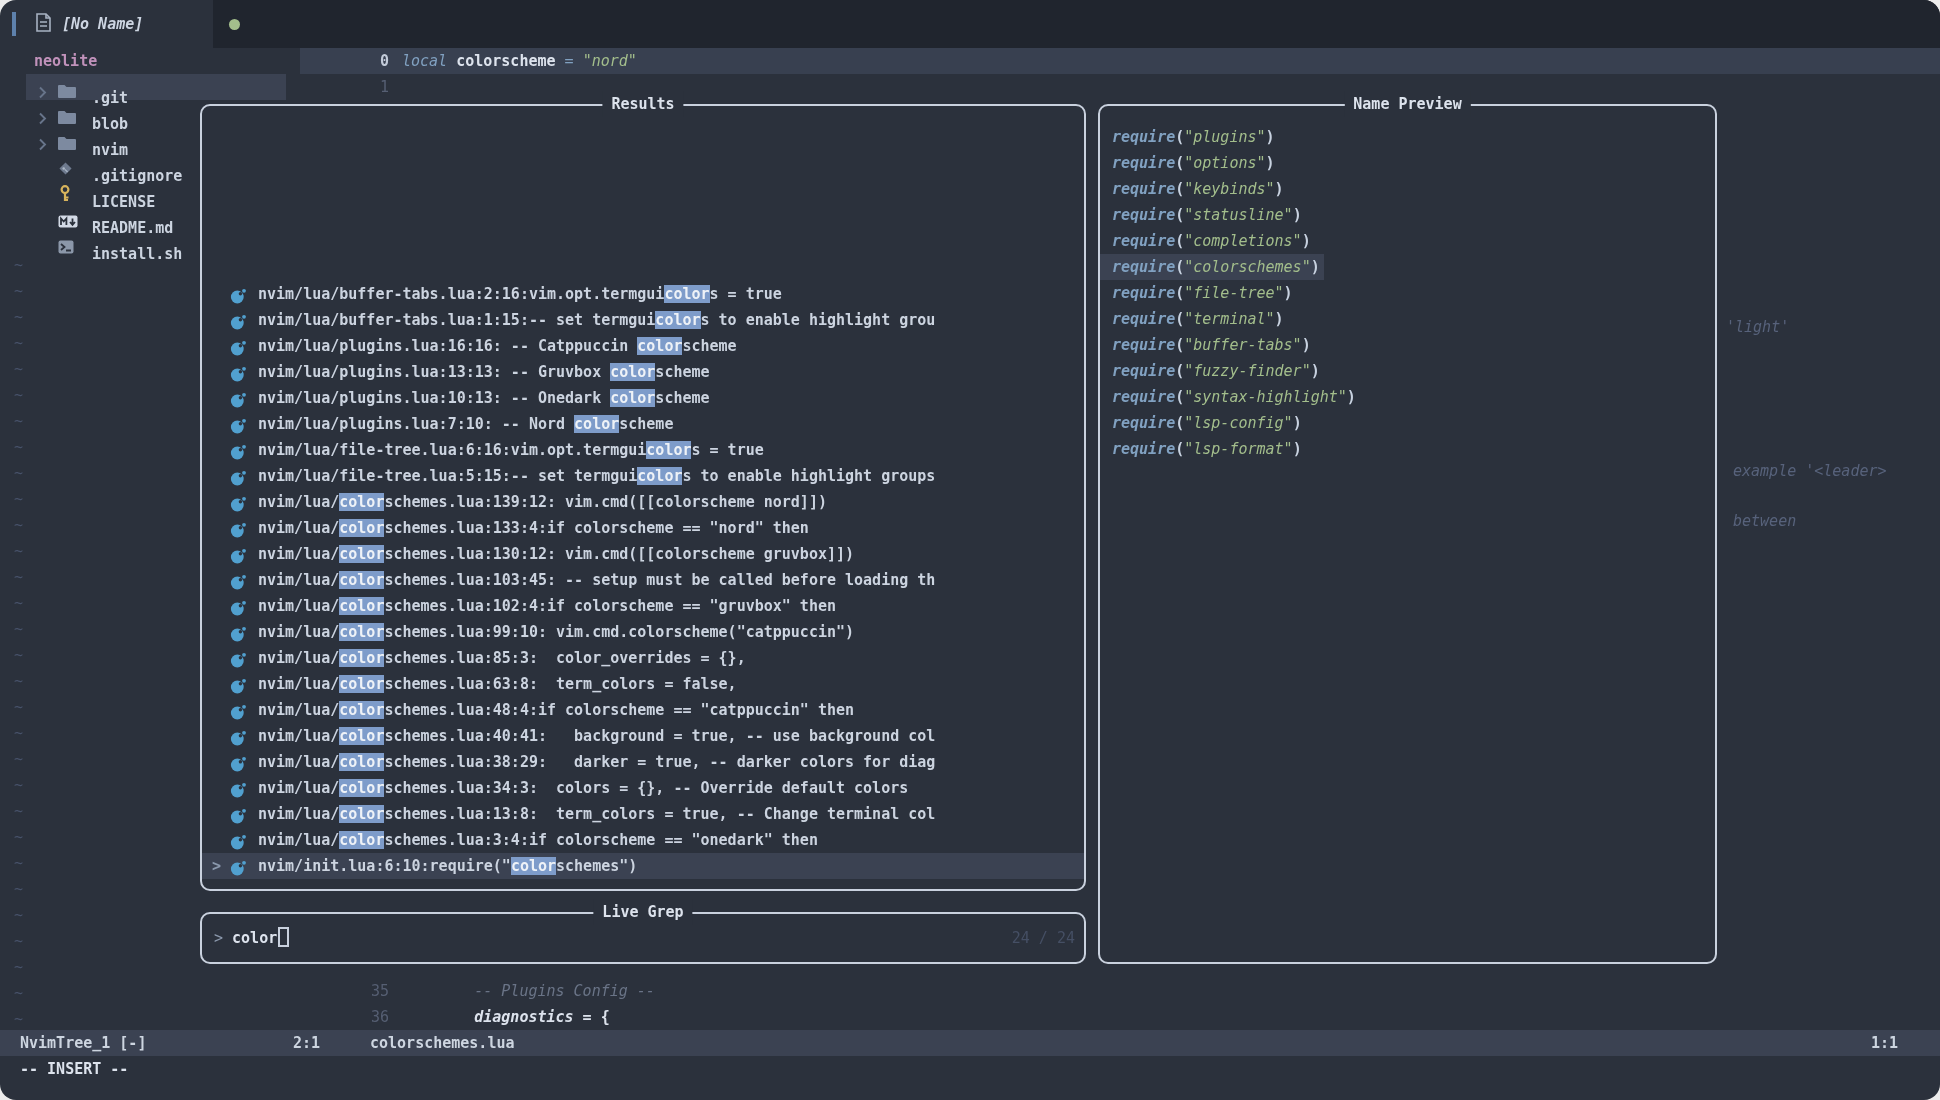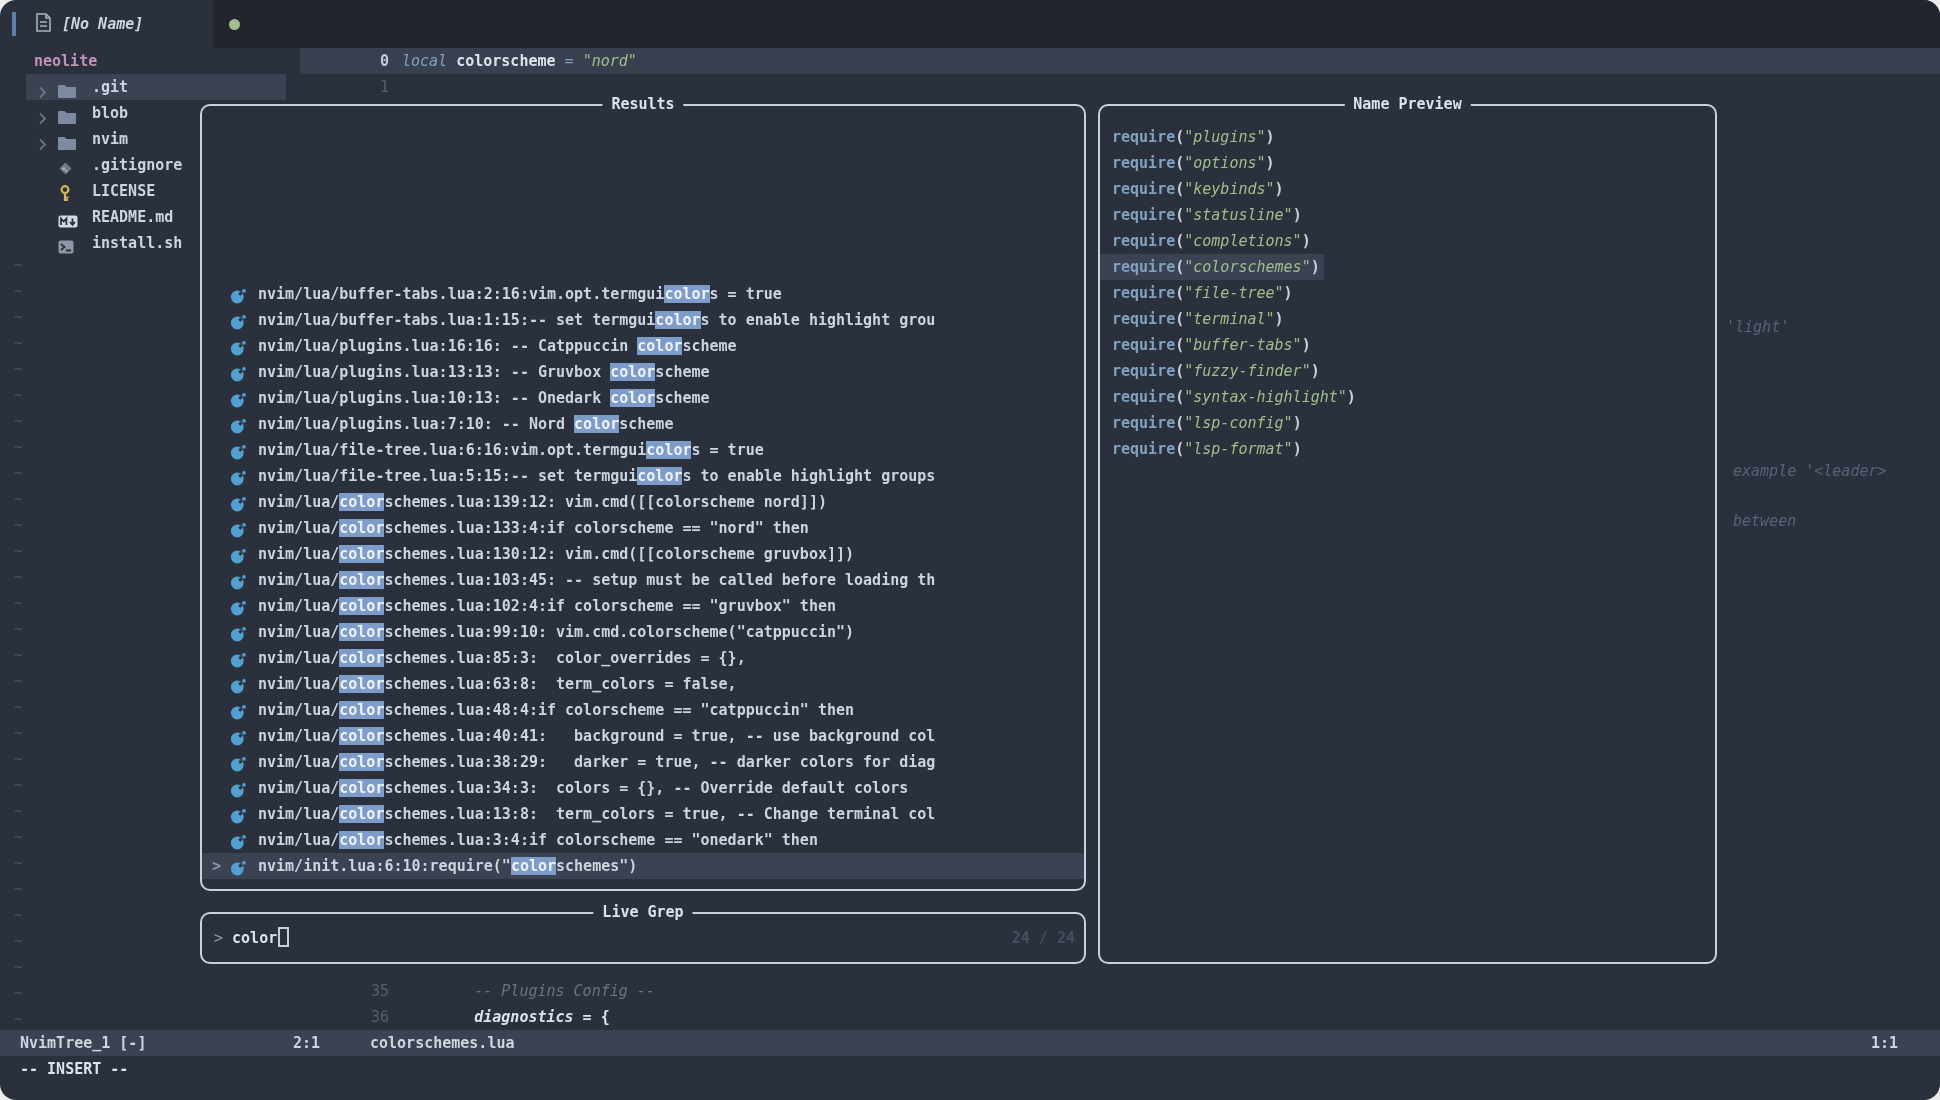--- a/index.html
+++ b/index.html
@@ -22,21 +22,21 @@
   #tab-file-icon{position:absolute;left:36px;top:13px;}
   #tab-dot{position:absolute;left:229px;top:19px;width:11px;height:11px;border-radius:50%;background:var(--green);}
 
   
   #tree-title{left:34px;top:48px;color:var(--pink);font-weight:700;}
   #tree-items{position:absolute;left:0;top:74px;width:300px;}
   .tree-row{position:relative;height:26px;line-height:26px;white-space:pre;font-weight:700;}
   .tree-row.selected::before{content:"";position:absolute;left:26px;top:0;width:260px;height:26px;background:var(--sel);}
   .tree-row .chev{position:absolute;left:38px;top:7px;}
   .tree-row .ticon{position:absolute;left:58px;top:6px;}
-  .tree-row .tlabel{position:absolute;left:92px;}
+  .tree-row .tlabel{position:absolute;left:92px;margin-top:11px;}
   #tilde-col{position:absolute;left:14px;top:252px;width:20px;}
   .tilde{height:26px;line-height:26px;color:var(--tilde);}
 
   
   #cursorline0{position:absolute;left:300px;top:48px;right:0;height:26px;background:var(--cursorline);}
   .lnum{position:absolute;left:300px;width:89px;text-align:right;color:var(--faded);}
   .lnum.cur{color:#c3cbd9;font-weight:700;}
   .codeline{position:absolute;left:402px;white-space:pre;}
   .kw{color:var(--blue);font-style:italic;}
   .ident{color:var(--fg-bright);font-weight:700;}
@@ -58,27 +58,27 @@
   .rrow .ricon{position:absolute;left:28px;top:5px;}
   .rrow .rtext{position:absolute;left:56px;color:var(--fg);}
   .match{background:var(--match);color:#eef2f7;}
 
   #livegrep-win{left:200px;top:912px;width:886px;height:52px;}
   #prompt-line{position:absolute;left:12px;top:11px;line-height:26px;white-space:pre;}
   #prompt-caret{color:#8b98ac;}
   #prompt-query{color:var(--fg-bright);font-weight:700;}
   #prompt-cursor{display:inline-block;width:11px;height:20px;border:2px solid var(--border);
                  vertical-align:-4px;margin-left:1px;}
-  #grep-counter{position:absolute;right:9px;top:11px;color:#454f64;font-weight:700;line-height:26px;}
+  #grep-counter{position:absolute;right:9px;top:11px;color:#454f64;font-weight:400;line-height:26px;}
 
   #preview-win{left:1098px;top:104px;width:619px;height:860px;}
   #preview-list{position:absolute;left:0;top:18px;right:0;}
   .prow{height:26px;line-height:26px;padding-left:12px;white-space:pre;width:fit-content;}
   .prow.hl{background:var(--sel);padding-right:4px;}
-  .prow .req{color:var(--blue);font-weight:700;}
+  .prow .req{color:var(--blue);font-style:italic;font-weight:700;}
   .prow .paren{color:#c8d2e0;font-weight:700;}
   .prow .mod{color:var(--green);font-style:italic;}
 
   
   #statusline{position:absolute;left:0;right:0;top:1030px;height:26px;background:var(--sel);
               color:#cdd5e0;font-weight:700;}
   #sl-buffer{position:absolute;left:20px;}
   #sl-treepos{position:absolute;left:293px;}
   #sl-file{position:absolute;left:370px;}
   #sl-filepos{position:absolute;right:42px;}

